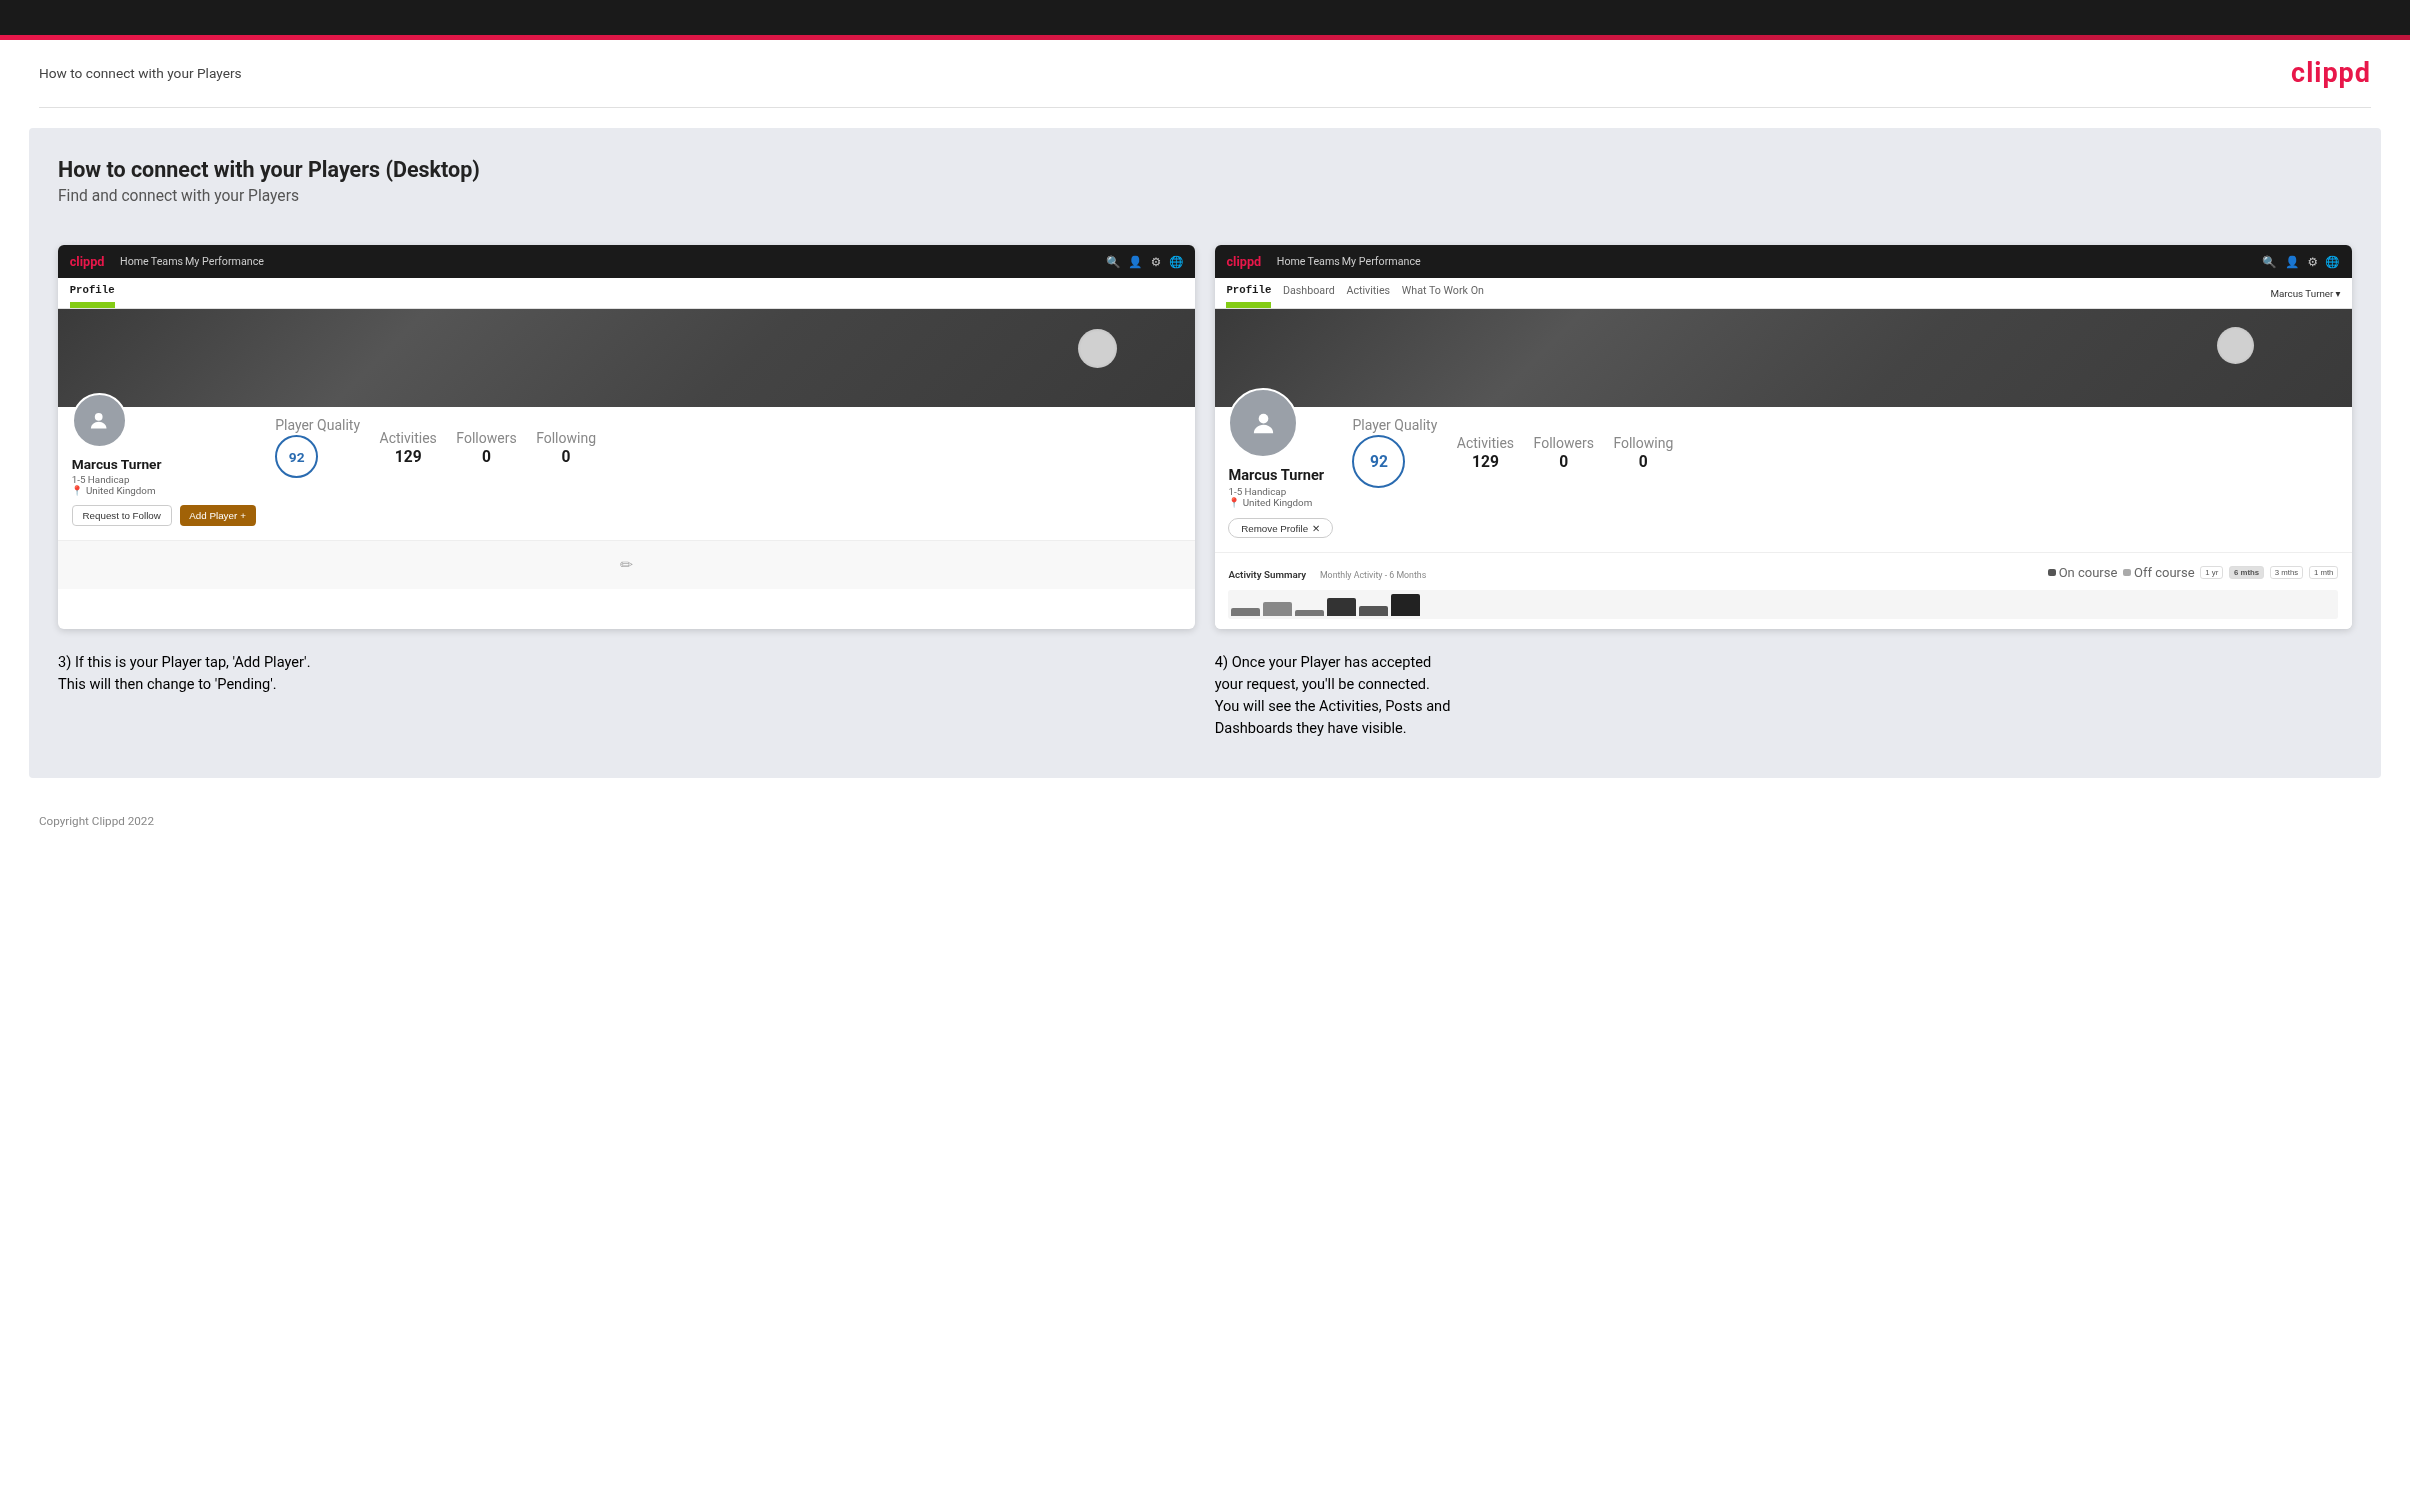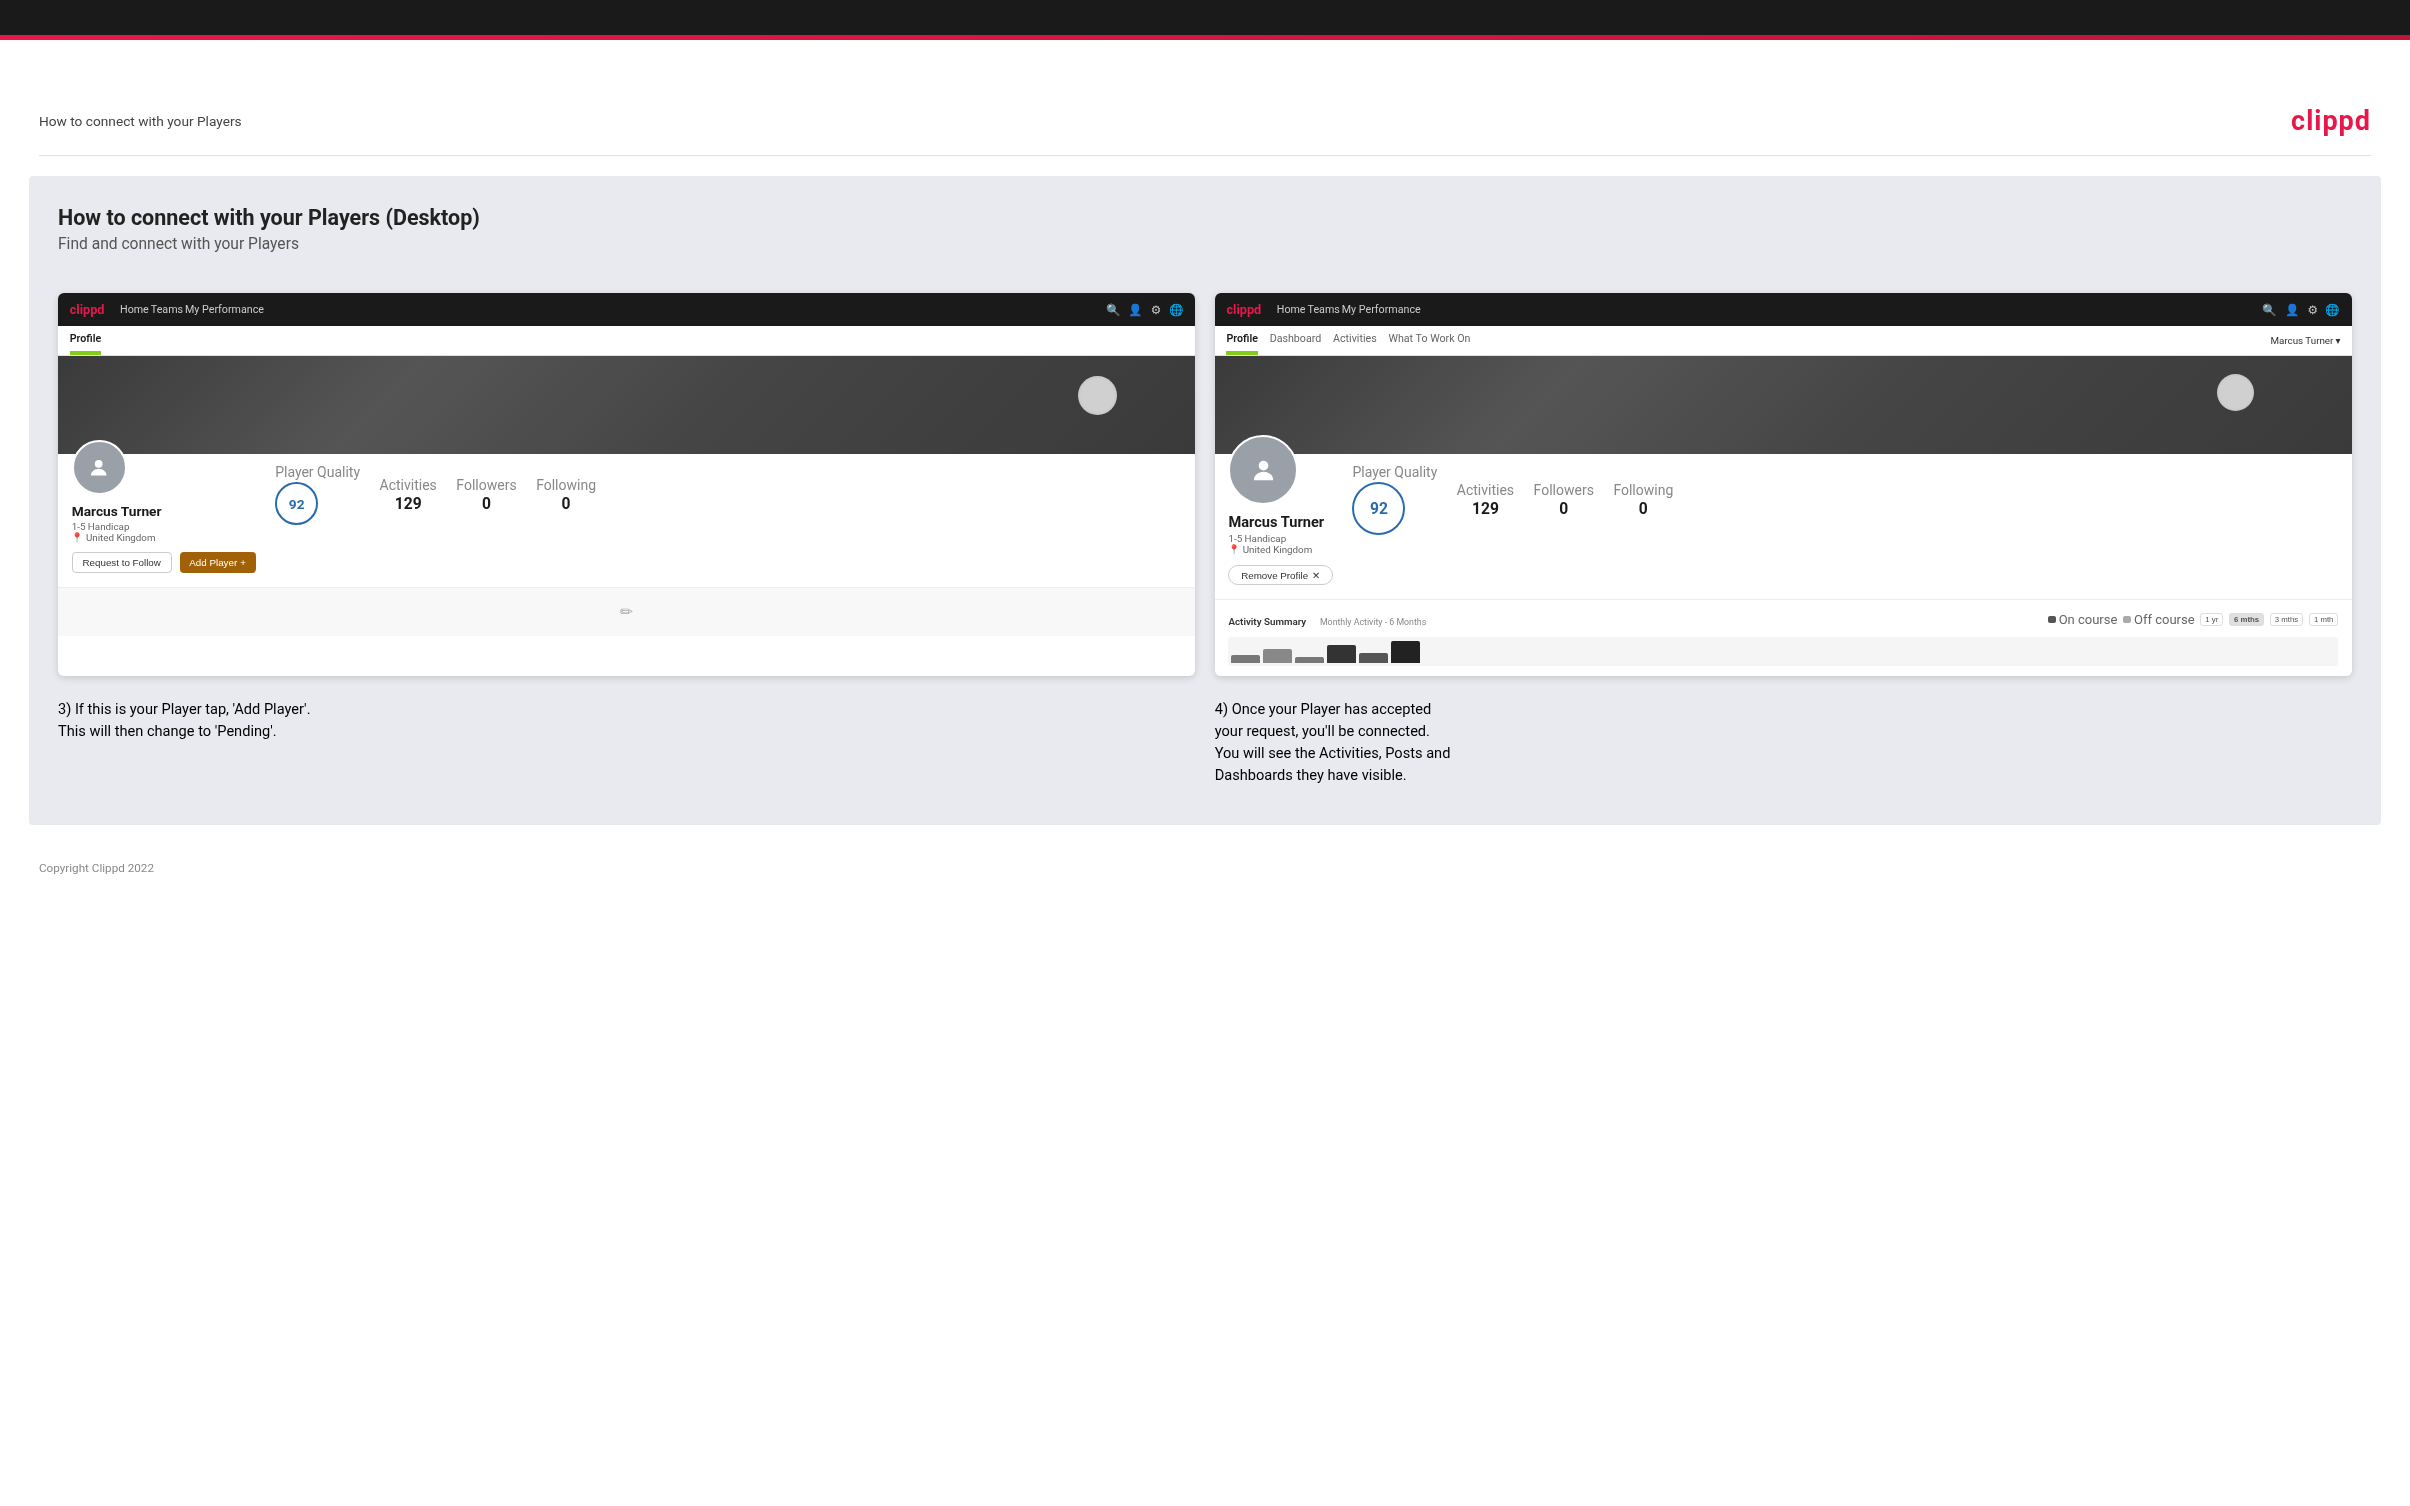--- a/index.html
+++ b/index.html
@@ -23,21 +23,20 @@
       width: 100%;
     }
 
     
     .page-header {
       display: flex;
       align-items: center;
       justify-content: space-between;
       padding: 17.6px 39px;
       background: #fff;
-      margin-top: 48px;
     }
 
     .page-title-text {
       font-size: 13.7px;
       color: #444;
     }
 
     .clippd-logo {
       font-size: 27px;
       font-weight: 700;
@@ -133,22 +132,23 @@
 
     .app-tab {
       font-size: 10.7px;
       color: #666;
       padding: 5.9px 0;
       cursor: pointer;
     }
 
     .app-tab.active {
       color: #1a1a1a;
-      border-bottom: 4px solid #84cc16;
+      border-bottom: 6px solid #84cc16;
       font-weight: 600;
+      font-family: Liberation Mono, monospace;
     }
 
     
     .golf-image {
       width: 100%;
       height: 98px;
       background: linear-gradient(135deg, #3a3a3a 0%, #555 30%, #444 60%, #3a3a3a 100%);
       position: relative;
       overflow: hidden;
     }

